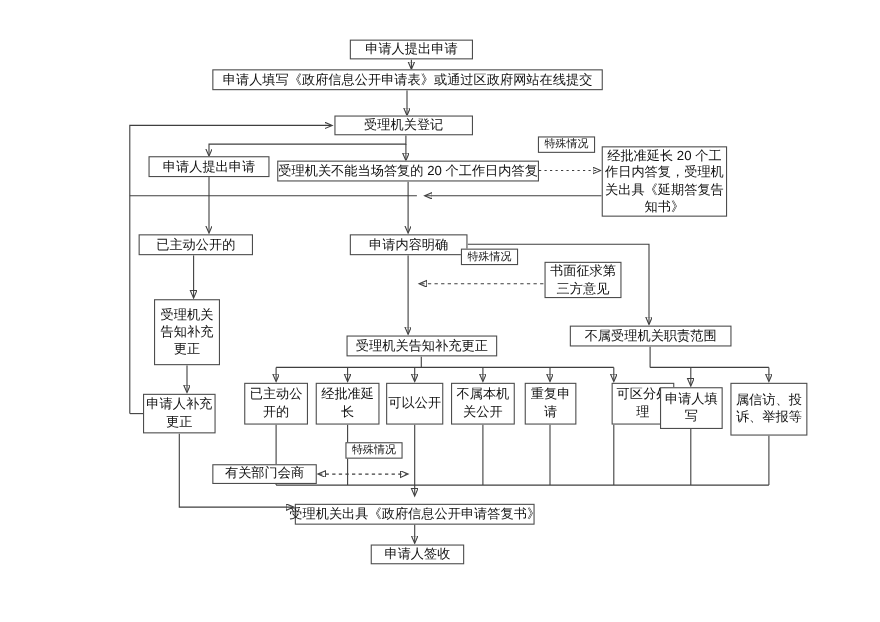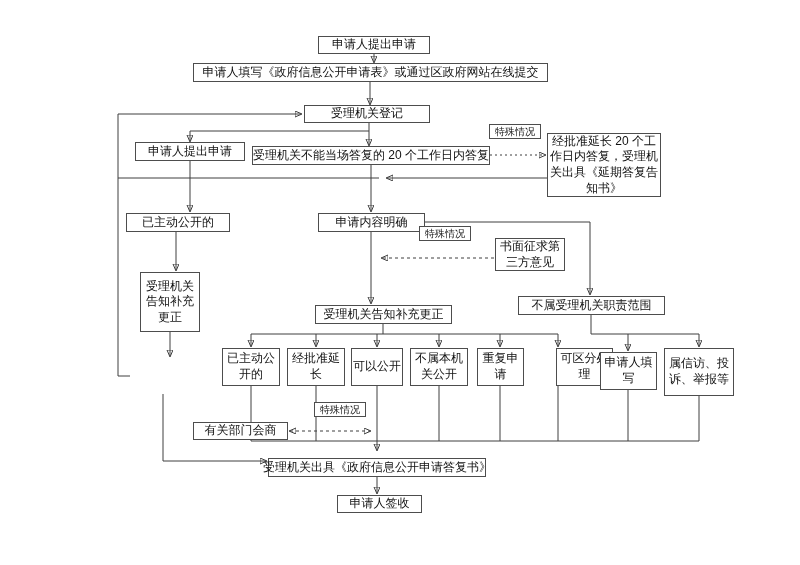--- a/index.html
+++ b/index.html
@@ -97,20 +97,21 @@
   <div class="node nowrap" style="left:252px;top:146px;width:238px;height:19px;">受理机关不能当场答复的 20 个工作日内答复</div>
   <div class="node nowrap small" style="left:489px;top:124px;width:52px;height:15px;">特殊情况</div>
   <div class="node" style="left:547px;top:133px;width:114px;height:64px;">经批准延长 20 个工作日内答复，受理机关出具《延期答复告知书》</div>
   <div class="node nowrap" style="left:126px;top:213px;width:104px;height:19px;">已主动公开的</div>
   <div class="node nowrap" style="left:318px;top:213px;width:107px;height:19px;">申请内容明确</div>
   <div class="node nowrap small" style="left:419px;top:226px;width:52px;height:15px;">特殊情况</div>
   <div class="node" style="left:495px;top:238px;width:70px;height:33px;">书面征求第三方意见</div>
   <div class="node" style="left:140px;top:272px;width:60px;height:60px;">受理机关告知补充更正</div>
   <div class="node nowrap" style="left:315px;top:305px;width:137px;height:19px;">受理机关告知补充更正</div>
   <div class="node nowrap" style="left:518px;top:296px;width:147px;height:19px;">不属受理机关职责范围</div>
+  <div class="node" style="left:130px;top:358px;width:66px;height:36px;">申请人补充更正</div>
   <div class="node" style="left:222px;top:348px;width:58px;height:38px;">已主动公开的</div>
   <div class="node" style="left:287px;top:348px;width:58px;height:38px;">经批准延长</div>
   <div class="node" style="left:351px;top:348px;width:52px;height:38px;">可以公开</div>
   <div class="node" style="left:410px;top:348px;width:58px;height:38px;">不属本机关公开</div>
   <div class="node" style="left:477px;top:348px;width:47px;height:38px;">重复申请</div>
   <div class="node" style="left:556px;top:348px;width:57px;height:38px;">可区分处理</div>
   <div class="node" style="left:600px;top:352px;width:57px;height:38px;">申请人填写</div>
   <div class="node" style="left:664px;top:348px;width:70px;height:48px;">属信访、投诉、举报等</div>
   <div class="node nowrap small" style="left:314px;top:402px;width:52px;height:15px;">特殊情况</div>
   <div class="node nowrap" style="left:193px;top:422px;width:95px;height:18px;">有关部门会商</div>

